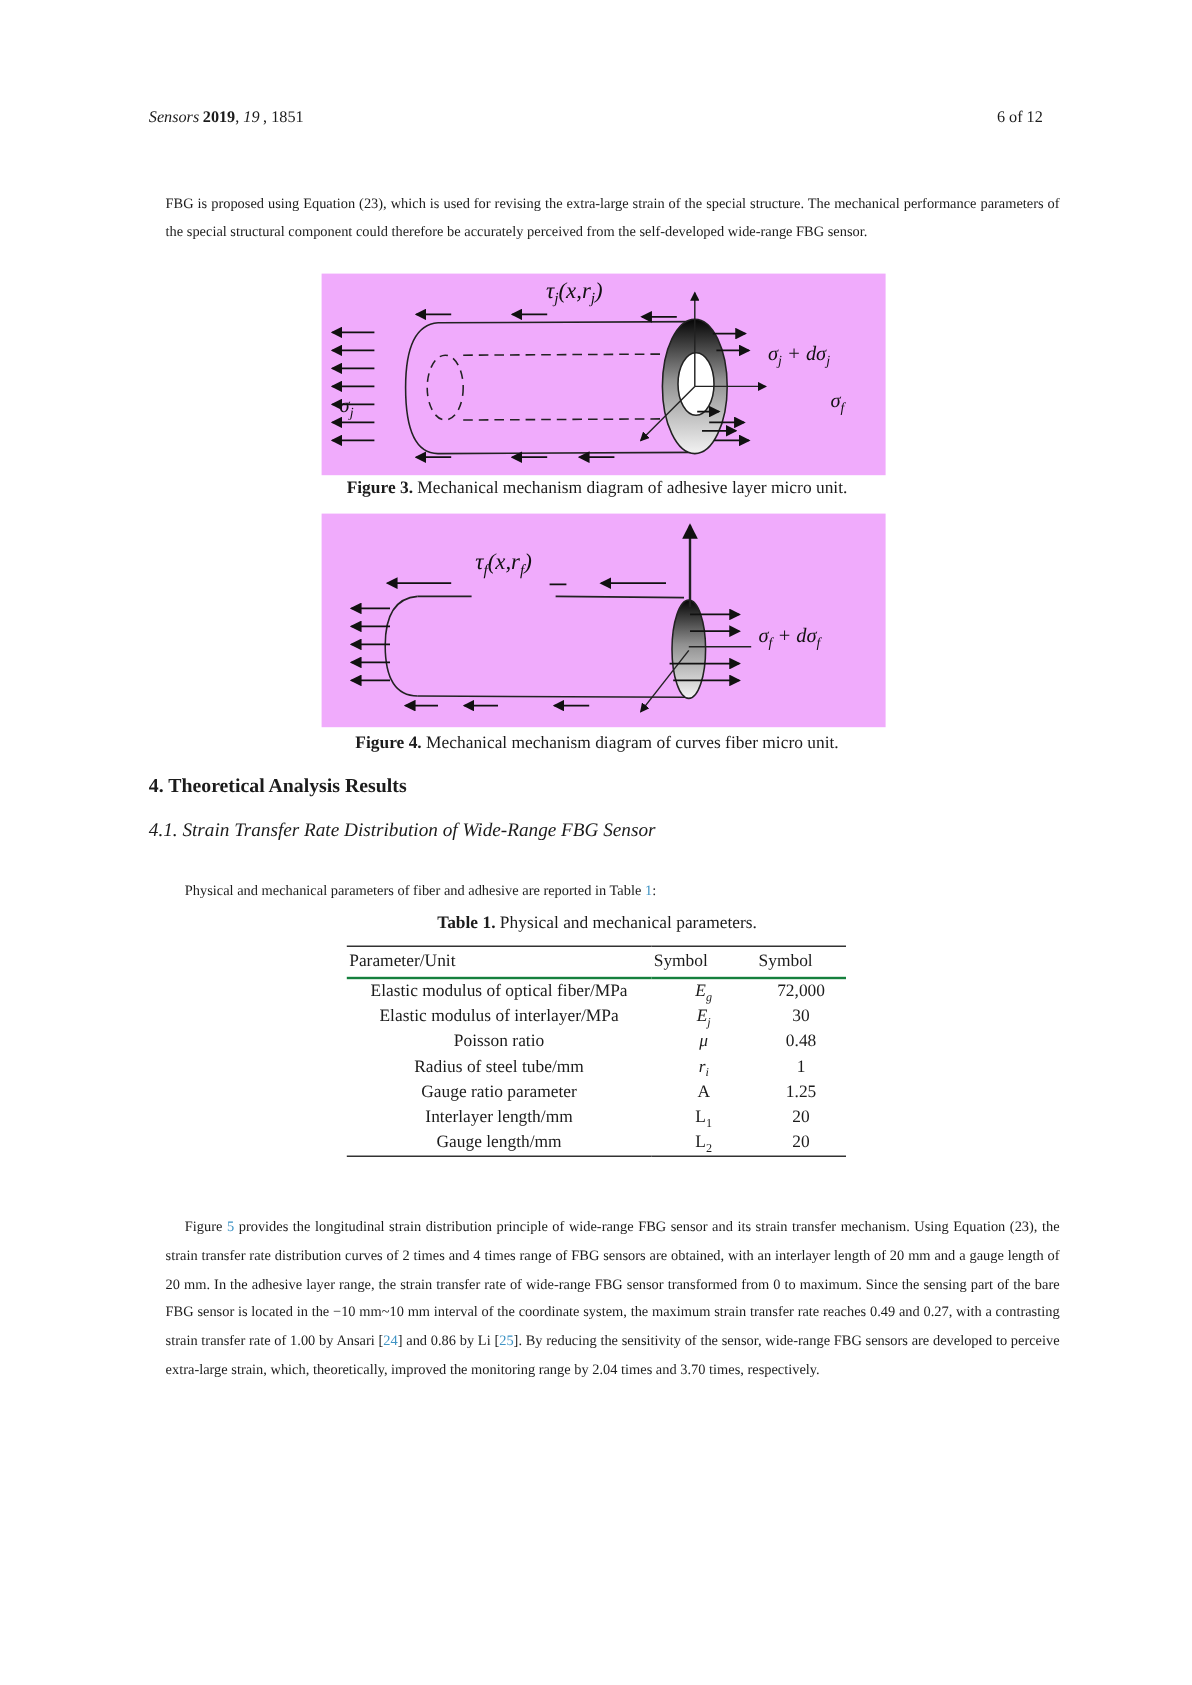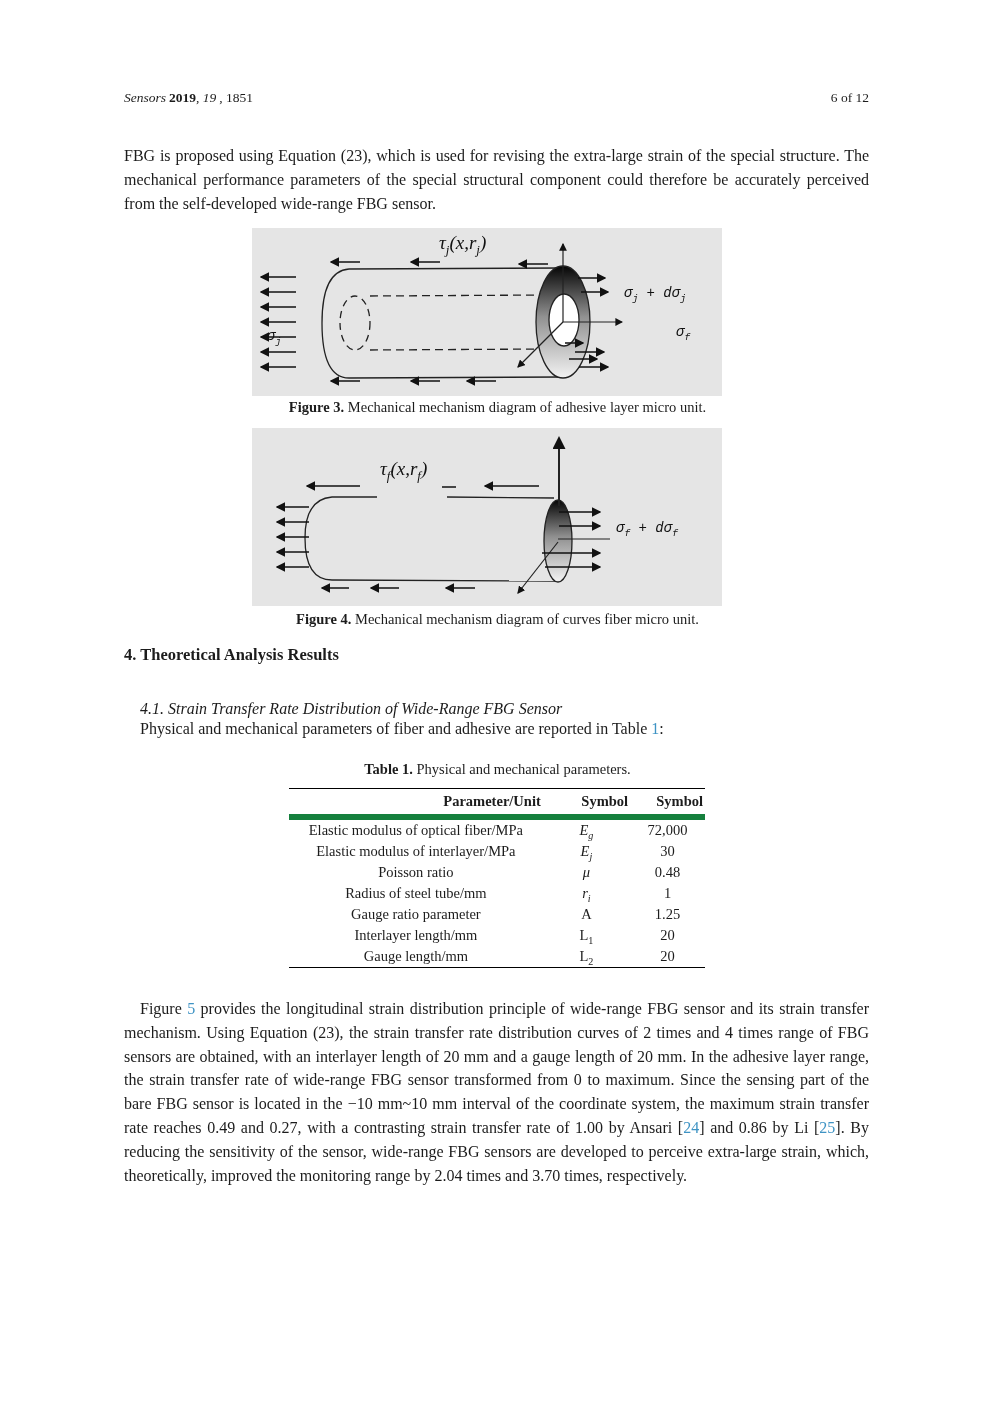--- a/index.html
+++ b/index.html
@@ -20,49 +20,49 @@
     display: flex;
     justify-content: space-between;
     font-size: 13.5px;
   }
   .rh-left i { margin-right: 3px; }
   .it { font-style: italic; }
   .bd { font-weight: bold; }
 
   
   .body-text {
-    font-size: 16px;
+    font-size: 12px;
     line-height: 23.8px;
     text-align: justify;
-    margin: 0;
+    margin: 14px;
   }
   .indent { text-indent: 16px; }
   .xref { color: #3e93c4; cursor: pointer; }
 
   
   .h2 { font-size: 16.5px; font-weight: bold; margin: 0; }
-  .h3 { font-size: 16px; font-style: italic; font-weight: normal; margin: 16px; }
+  .h3 { font-size: 16px; font-style: italic; font-weight: normal; margin: 0; }
 
   
   .fig-canvas {
     position: absolute;
-    left: 252px;
-    background: #e5e5e5;
+    left: 268px;
+    background: #f0abfc;
   }
   .fig-canvas svg { display: block; }
   .fig-math {
     position: absolute;
     font-style: italic;
     font-family: "Liberation Serif", serif;
     color: #111;
     white-space: nowrap;
   }
   .fig-math sub { font-size: 68%; font-style: italic; line-height: 0; }
   .fm-lg { font-size: 19px; }
-  .fm-md { font-size: 14px; font-family: Liberation Mono, monospace; }
+  .fm-md { font-size: 17px; }
 
   .caption {
     text-align: center;
     font-size: 14.5px;
     margin: 1px;
   }
 
   
   .tbl-caption { top: 760px; }
   table.params {
@@ -70,24 +70,24 @@
     left: 289px;
     top: 788px;
     width: 416px;
     border-collapse: collapse;
     font-size: 14.5px;
     color: #1c1c1c;
     border-top: 1.6px solid #000;
     border-bottom: 1.6px solid #000;
   }
   table.params th {
-    border-bottom: 6px solid #15803d;
+    border-bottom: 2px solid #15803d;
     padding: 4px 2px 4px 2px;
-    font-weight: bold;
-    text-align: right;
+    font-weight: normal;
+    text-align: left;
   }
   table.params td {
     padding: 0px 2px;
     text-align: center;
     line-height: 21px;
   }
   .col-param { width: 61%; }
   .col-sym   { width: 21%; }
   .col-val   { width: 18%; }
   .sym-it { font-style: italic; }

